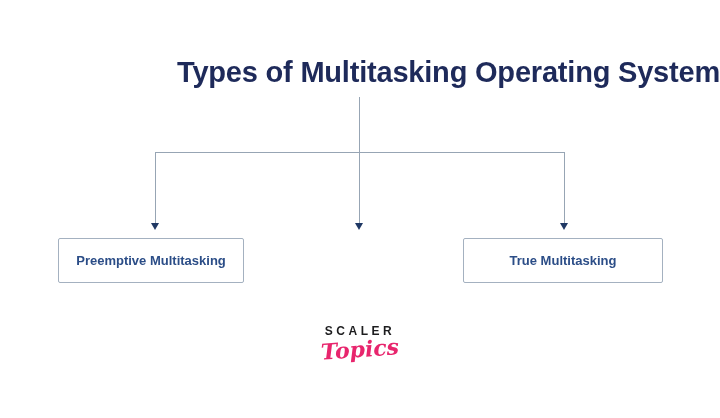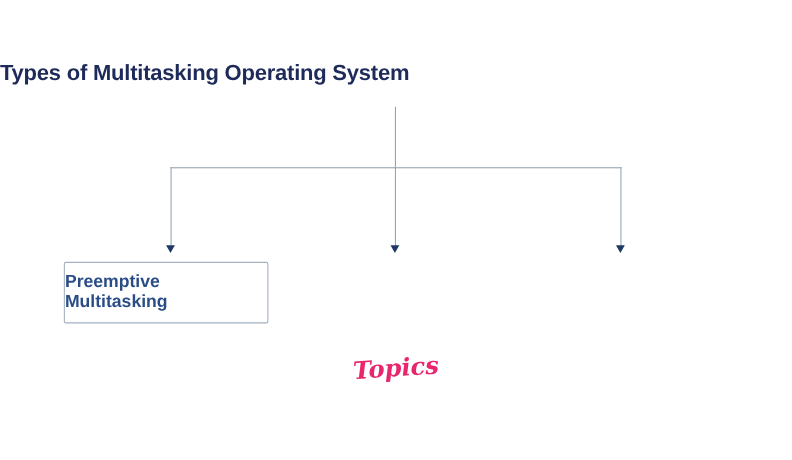--- a/index.html
+++ b/index.html
@@ -20,22 +20,22 @@
     height: 418px;
     background: var(--c-bg);
     font-family: "Liberation Sans", sans-serif;
     overflow: hidden;
   }
   .title {
     position: absolute;
     top: 56px;
     left: 0;
     width: 720px;
-    text-align: left;
-    font-size: 20px;
+    text-align: right;
+    font-size: 29px;
     font-weight: bold;
     letter-spacing: -0.2px;
     color: var(--c-title);
   }
   .line {
     position: absolute;
     background: var(--c-connector);
   }
   .vline { width: 1.5px; }
   .hline { height: 1.5px; }
@@ -43,28 +43,28 @@
     position: absolute;
     width: 0;
     height: 0;
     border-left: 4.5px solid transparent;
     border-right: 4.5px solid transparent;
     border-top: 7px solid var(--c-arrow);
   }
   .node {
     position: absolute;
     top: 238px;
-    height: 56px;
+    height: 45px;
     border: 1px solid var(--c-node-border);
     border-radius: 2px;
     background: #fff;
     display: flex;
     align-items: center;
     justify-content: center;
-    font-size: 16px;
+    font-size: 13px;
     font-weight: bold;
     color: var(--c-node-text);
   }
   .node-1 { left: 58px;  width: 186px; }
   .node-2 { left: 256px; width: 195px; }
   .node-3 { left: 463px; width: 200px; }
   .logo {
     position: absolute;
     top: 324px;
     left: 0;
@@ -97,18 +97,20 @@
   <div class="line vline" style="left:358.5px; top:97px; height:127px;"></div>
   <div class="line hline" style="left:154.5px; top:151.5px; width:410.5px;"></div>
   <div class="line vline" style="left:154.5px; top:152px; height:72px;"></div>
   <div class="line vline" style="left:563.5px; top:152px; height:72px;"></div>
 
   <div class="arrowhead" style="left:151px; top:223px;"></div>
   <div class="arrowhead" style="left:355px; top:223px;"></div>
   <div class="arrowhead" style="left:560px; top:223px;"></div>
 
   <div class="node node-1">Preemptive Multitasking</div>
+  <div class="node node-3">True Multitasking</div>
 
   <div class="logo">
+    <div class="logo-brand">SCALER</div>
     <div class="logo-sub">Topics</div>
   </div>
 
 </div>
 
 </body></html>

